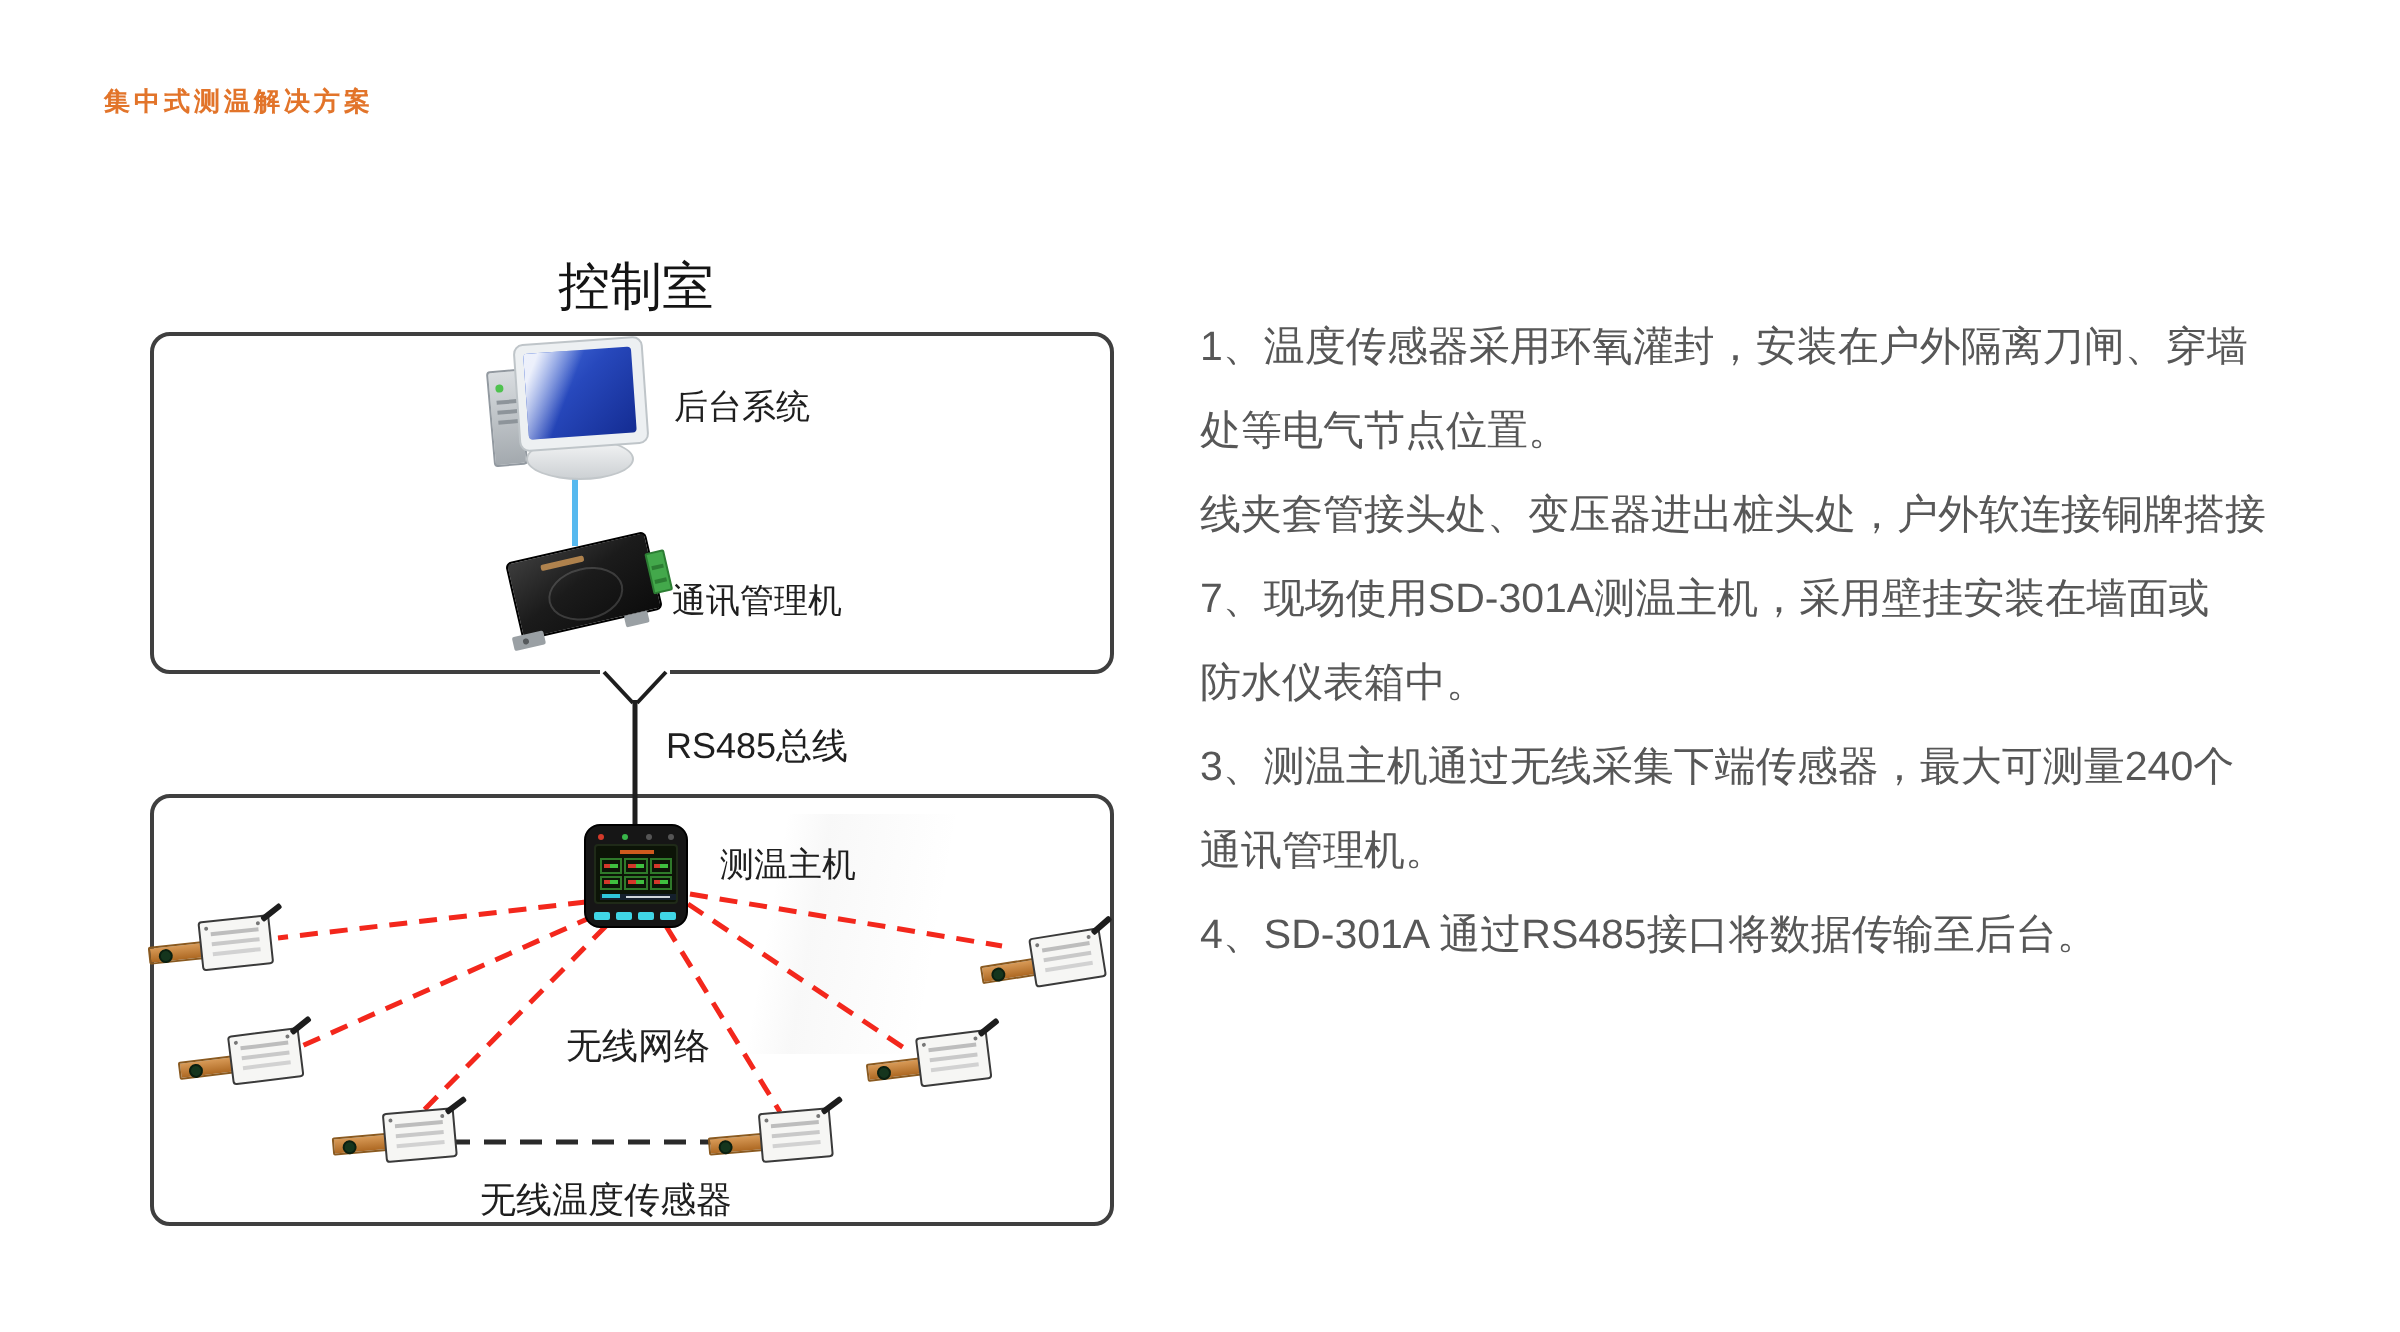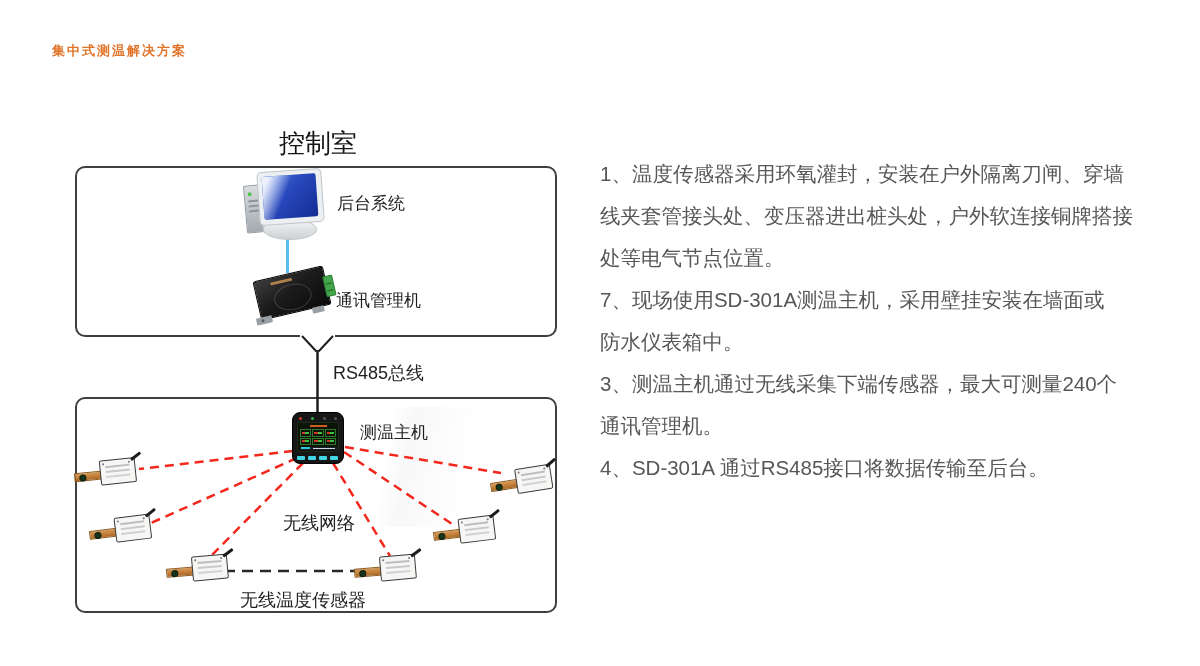--- a/index.html
+++ b/index.html
@@ -261,22 +261,22 @@
       <div class="sn-dot"></div>
       <div class="sn-body"></div>
       <div class="sn-ant"></div>
   </div>
 
   <div class="abs dlabel" style="left:283px; top:511px; font-size:18px;">无线网络</div>
   <div class="abs dlabel" style="left:240px; top:588px; font-size:18px;">无线温度传感器</div>
 
   <div class="abs notes">
       <div class="note-line">1、温度传感器采用环氧灌封，安装在户外隔离刀闸、穿墙</div>
+      <div class="note-line">处等电气节点位置。</div>
       <div class="note-line">线夹套管接头处、变压器进出桩头处，户外软连接铜牌搭接</div>
-      <div class="note-line">处等电气节点位置。</div>
       <div class="note-line">7、现场使用SD-301A测温主机，采用壁挂安装在墙面或</div>
       <div class="note-line">防水仪表箱中。</div>
       <div class="note-line">3、测温主机通过无线采集下端传感器，最大可测量240个</div>
       <div class="note-line">通讯管理机。</div>
       <div class="note-line">4、SD-301A 通过RS485接口将数据传输至后台。</div>
     </div>
 
 </div>
 
 </body></html>

